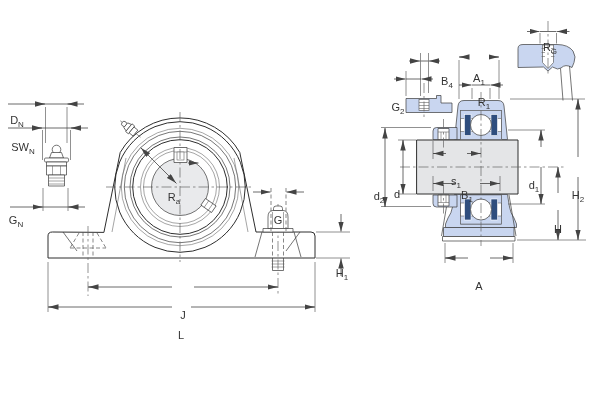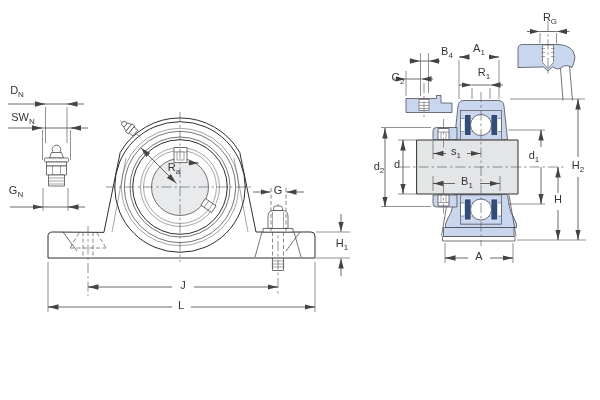--- a/index.html
+++ b/index.html
@@ -7,21 +7,21 @@
          font-family:"Liberation Sans",sans-serif;}
   svg{position:absolute;left:0;top:0;}
   .s1 {stroke:#2e2e2e;stroke-width:1;stroke-linejoin:round;stroke-linecap:round;}
   .s07{stroke:#3a3a3a;stroke-width:.7;stroke-linejoin:round;}
   .s05{stroke:#5a5a5a;stroke-width:.55;}
   .sd {stroke:#444;stroke-width:.8;}
   .se {stroke:#555;stroke-width:.65;}
   .cl {stroke:#666;stroke-width:.7;stroke-dasharray:10 3 2.5 3;}
   .hid{stroke:#555;stroke-width:.7;stroke-dasharray:4 2.5;}
   .lbl{position:absolute;transform:translate(-50%,-50%);font-size:11px;color:#333;
-       white-space:nowrap;line-height:1;}
+       white-space:nowrap;line-height:1;margin-top:30px;}
   .lbl .s{font-size:8px;vertical-align:-3px;}
 </style>
 </head>
 <body>
 
 <div id="stage">
 <svg width="600" height="400" viewBox="0 0 600 400">
   <defs>
     <marker id="ar" orient="auto" markerUnits="userSpaceOnUse" markerWidth="11" markerHeight="6" refX="10" refY="2.75">
       <path d="M0,0 L10,2.75 L0,5.5 Z" fill="#444"></path>
@@ -247,17 +247,17 @@
 <div class="lbl" style="left:181px;top:307px"><span class="b">L</span><span class="s"></span></div>
 <div class="lbl" style="left:398px;top:79px"><span class="b">G</span><span class="s">2</span></div>
 <div class="lbl" style="left:447px;top:53px"><span class="b">B</span><span class="s">4</span></div>
 <div class="lbl" style="left:479px;top:50px"><span class="b">A</span><span class="s">1</span></div>
 <div class="lbl" style="left:484px;top:74px"><span class="b">R</span><span class="s">1</span></div>
 <div class="lbl" style="left:550px;top:19px"><span class="b">R</span><span class="s">G</span></div>
 <div class="lbl" style="left:456px;top:153px"><span class="b">s</span><span class="s">1</span></div>
 <div class="lbl" style="left:379px;top:168px"><span class="b">d</span><span class="s">2</span></div>
 <div class="lbl" style="left:397px;top:166px"><span class="b">d</span><span class="s"></span></div>
 <div class="lbl" style="left:534px;top:157px"><span class="b">d</span><span class="s">1</span></div>
-<div class="lbl" style="left:467px;top:183px"><span class="b">B</span><span class="s">1</span></div>
+<div class="lbl" style="left:467px;top:167px"><span class="b">B</span><span class="s">1</span></div>
 <div class="lbl" style="left:578px;top:167px"><span class="b">H</span><span class="s">2</span></div>
 <div class="lbl" style="left:558px;top:201px"><span class="b">H</span><span class="s"></span></div>
 <div class="lbl" style="left:479px;top:258px"><span class="b">A</span><span class="s"></span></div>
 </div>
 
 </body></html>

